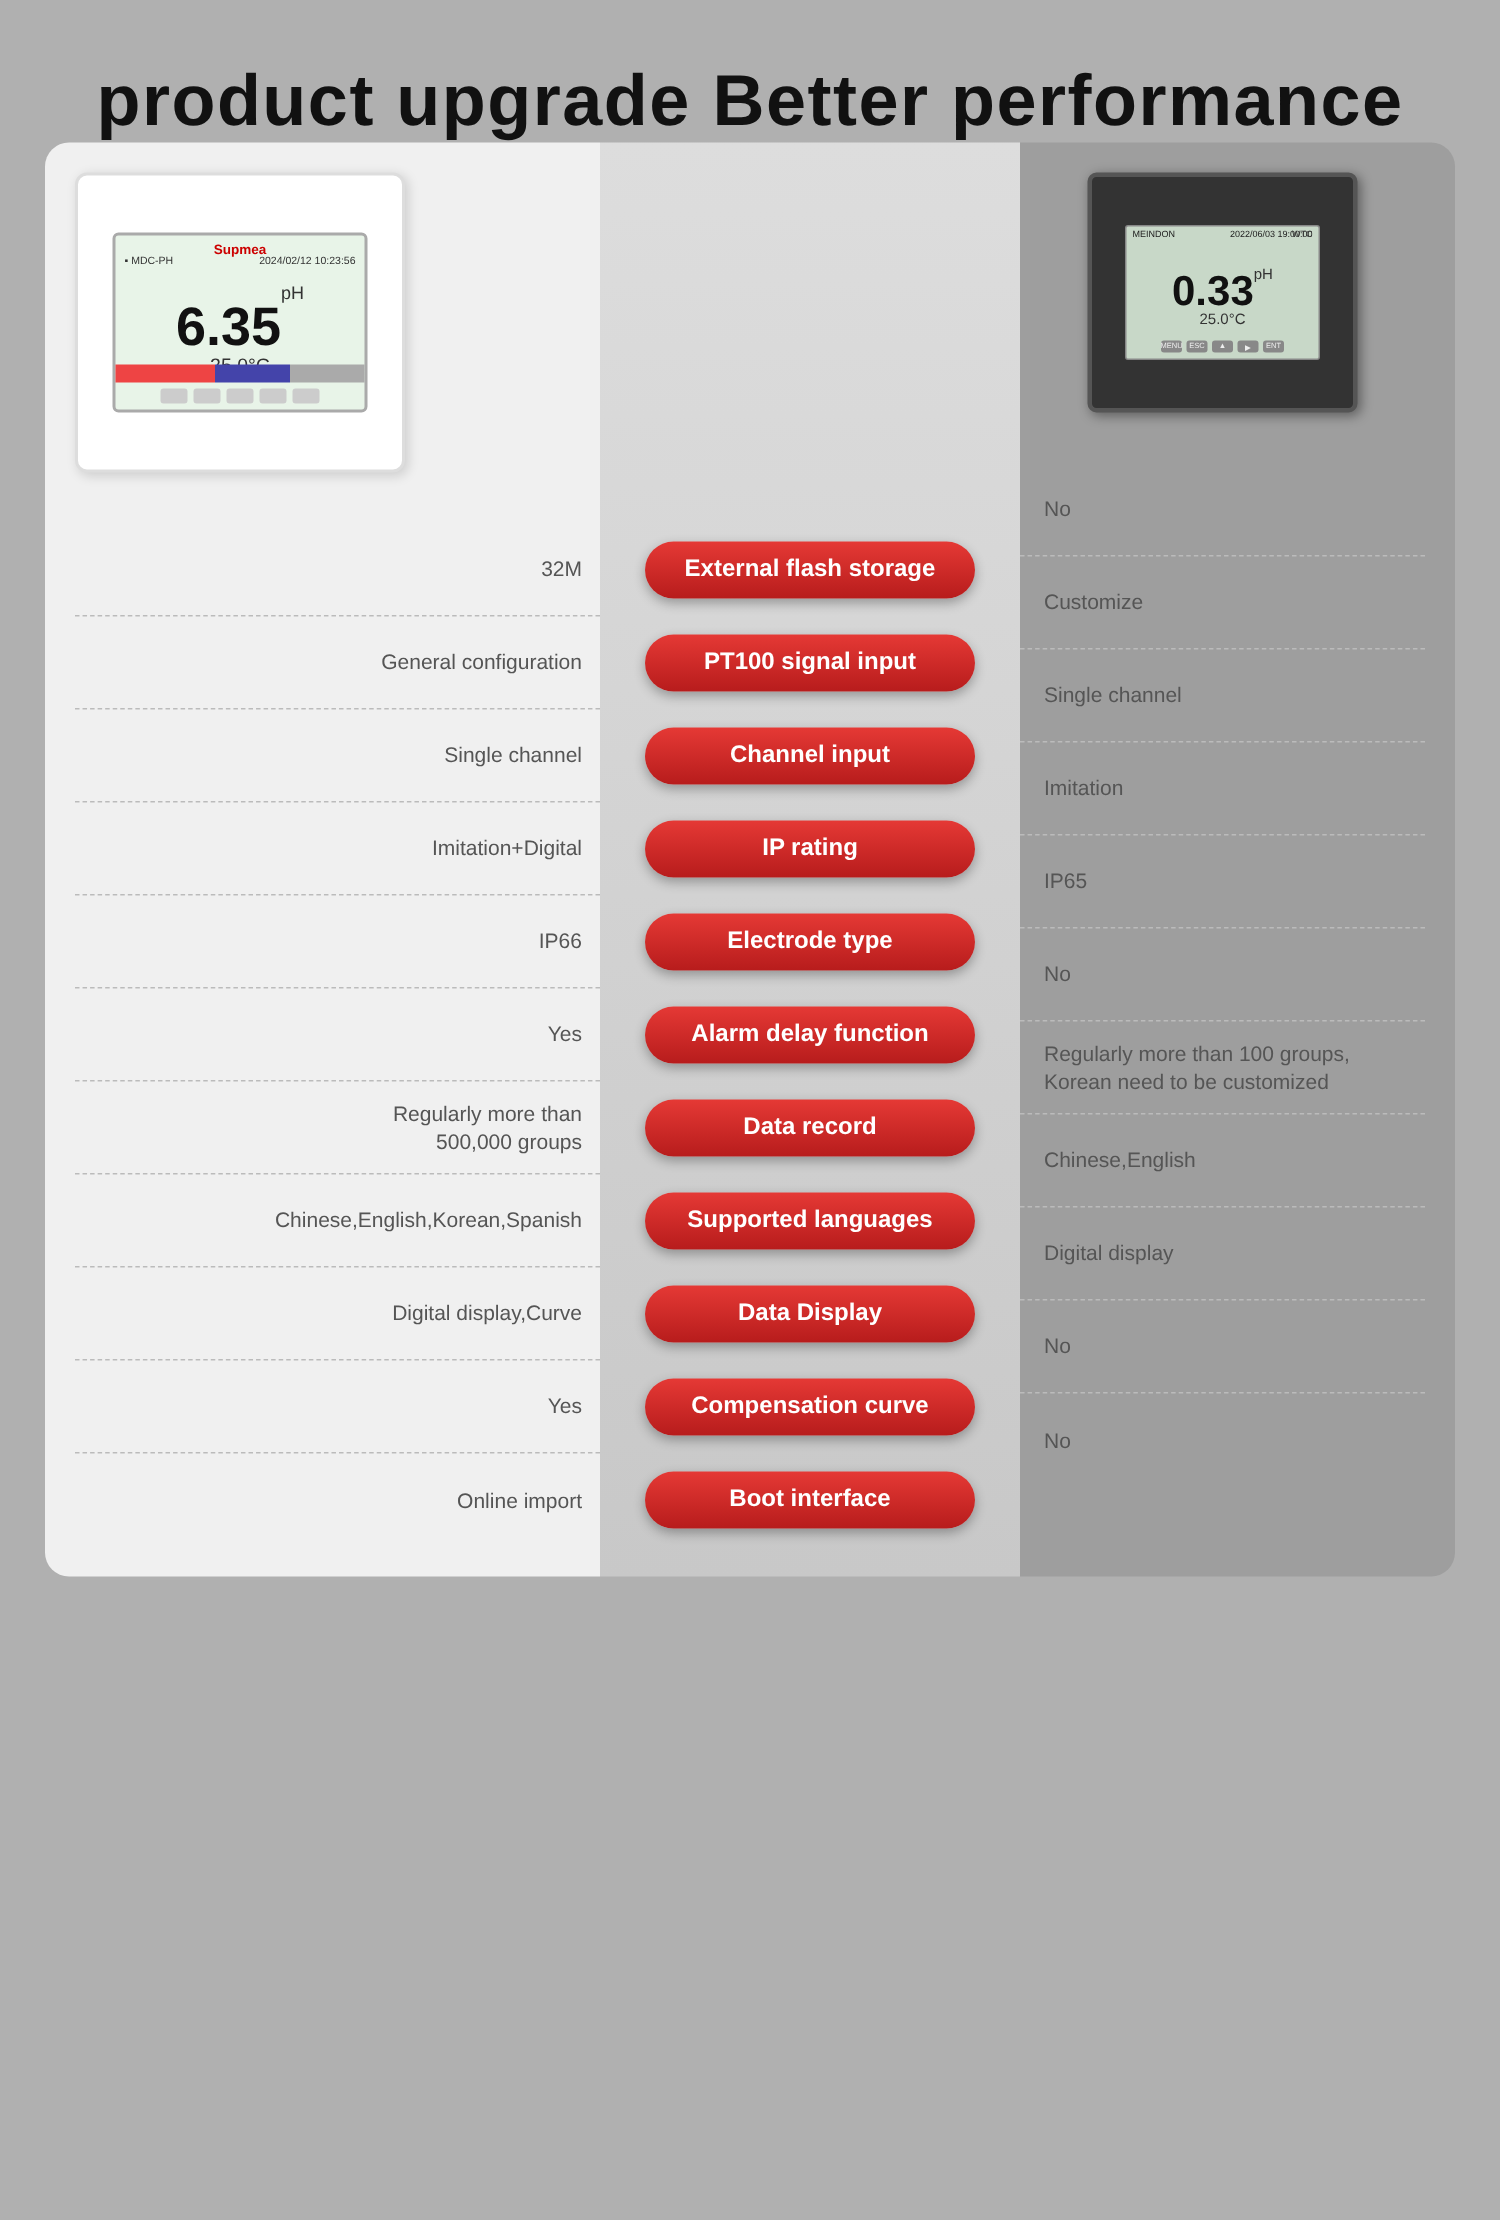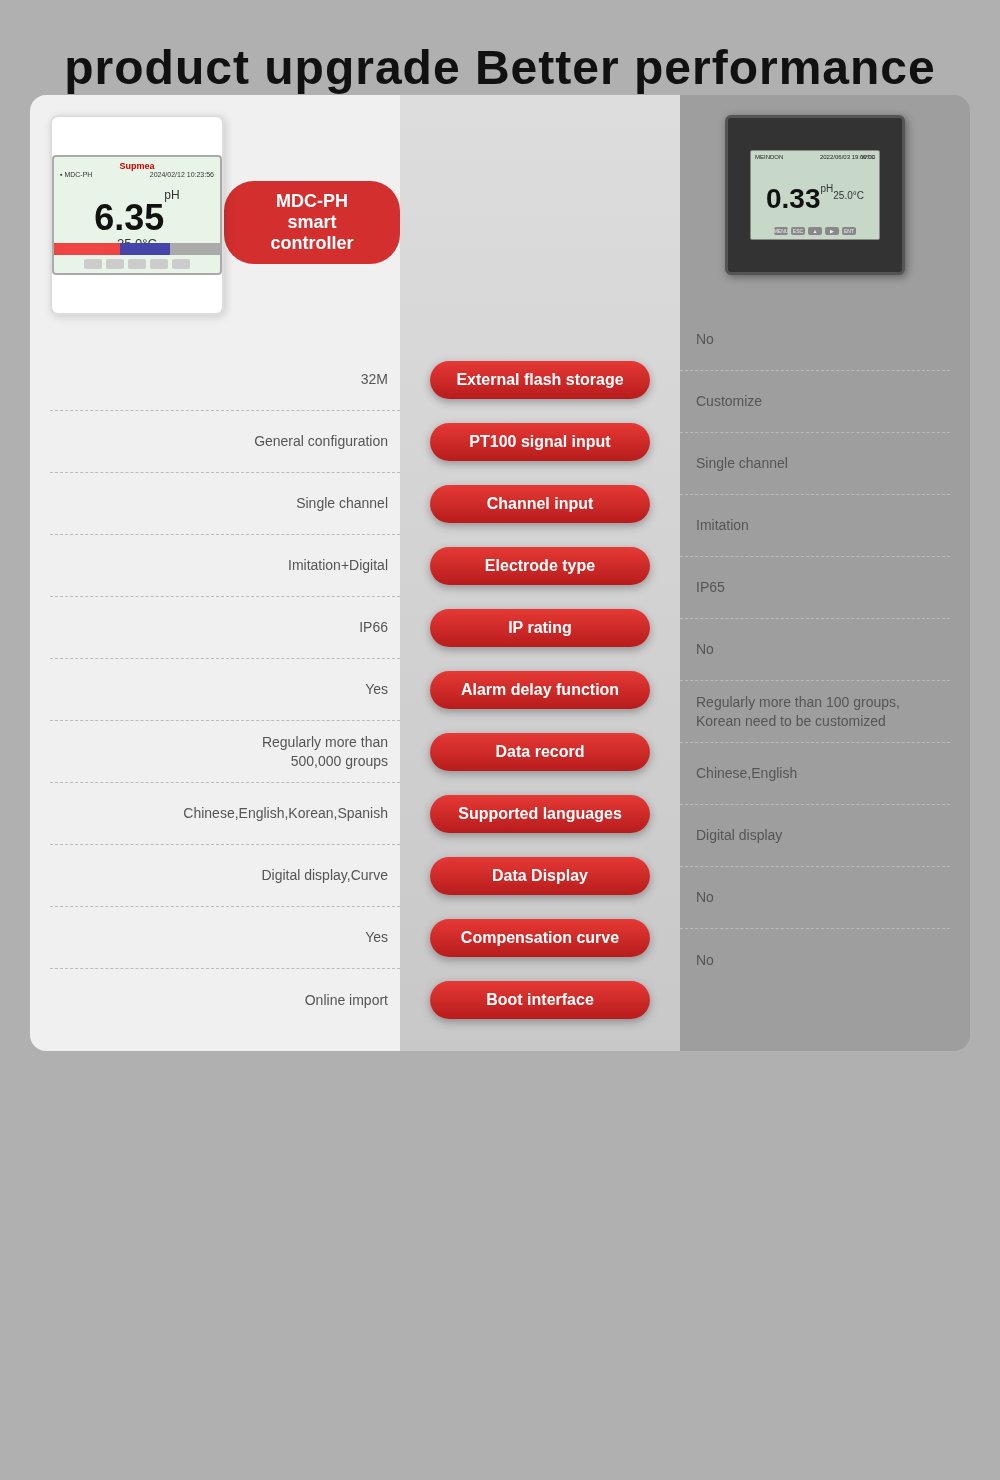--- a/index.html
+++ b/index.html
@@ -223,21 +223,21 @@
       position: relative;
       box-shadow: 2px 2px 8px rgba(0,0,0,0.4);
     }
     .device-screen-right {
       width: 130px;
       height: 90px;
       background: #c8d8c8;
       border: 1px solid #888;
       border-radius: 2px;
       display: flex;
-      flex-direction: row;
+      flex-direction: column;
       align-items: center;
       justify-content: center;
       position: relative;
     }
     .screen-right-header {
       position: absolute;
       top: 3px;
       width: 100%;
       display: flex;
       justify-content: space-between;
@@ -345,21 +345,20 @@
           <div class="screen-bottom-bar"></div>
           <div class="screen-buttons">
             <div class="screen-btn"></div>
             <div class="screen-btn"></div>
             <div class="screen-btn"></div>
             <div class="screen-btn"></div>
             <div class="screen-btn"></div>
           </div>
         </div>
       </div>
-      <div class="device-label-left">MDC-PH smart controller</div>
     </div>
     <div class="left-values" id="left-values-container">
     <div class="left-row">
           <span class="left-value" style="white-space: pre-line;">32M</span>
         </div>
         <div class="left-row">
           <span class="left-value" style="white-space: pre-line;">General configuration</span>
         </div>
         <div class="left-row">
           <span class="left-value" style="white-space: pre-line;">Single channel</span>
@@ -398,24 +397,24 @@
     <div class="feature-row">
           <div class="feature-btn">External flash storage</div>
         </div>
         <div class="feature-row">
           <div class="feature-btn">PT100 signal input</div>
         </div>
         <div class="feature-row">
           <div class="feature-btn">Channel input</div>
         </div>
         <div class="feature-row">
+          <div class="feature-btn">IP rating</div>
+        </div>
+        <div class="feature-row">
           <div class="feature-btn">Electrode type</div>
-        </div>
-        <div class="feature-row">
-          <div class="feature-btn">IP rating</div>
         </div>
         <div class="feature-row">
           <div class="feature-btn">Alarm delay function</div>
         </div>
         <div class="feature-row">
           <div class="feature-btn">Data record</div>
         </div>
         <div class="feature-row">
           <div class="feature-btn">Supported languages</div>
         </div>

